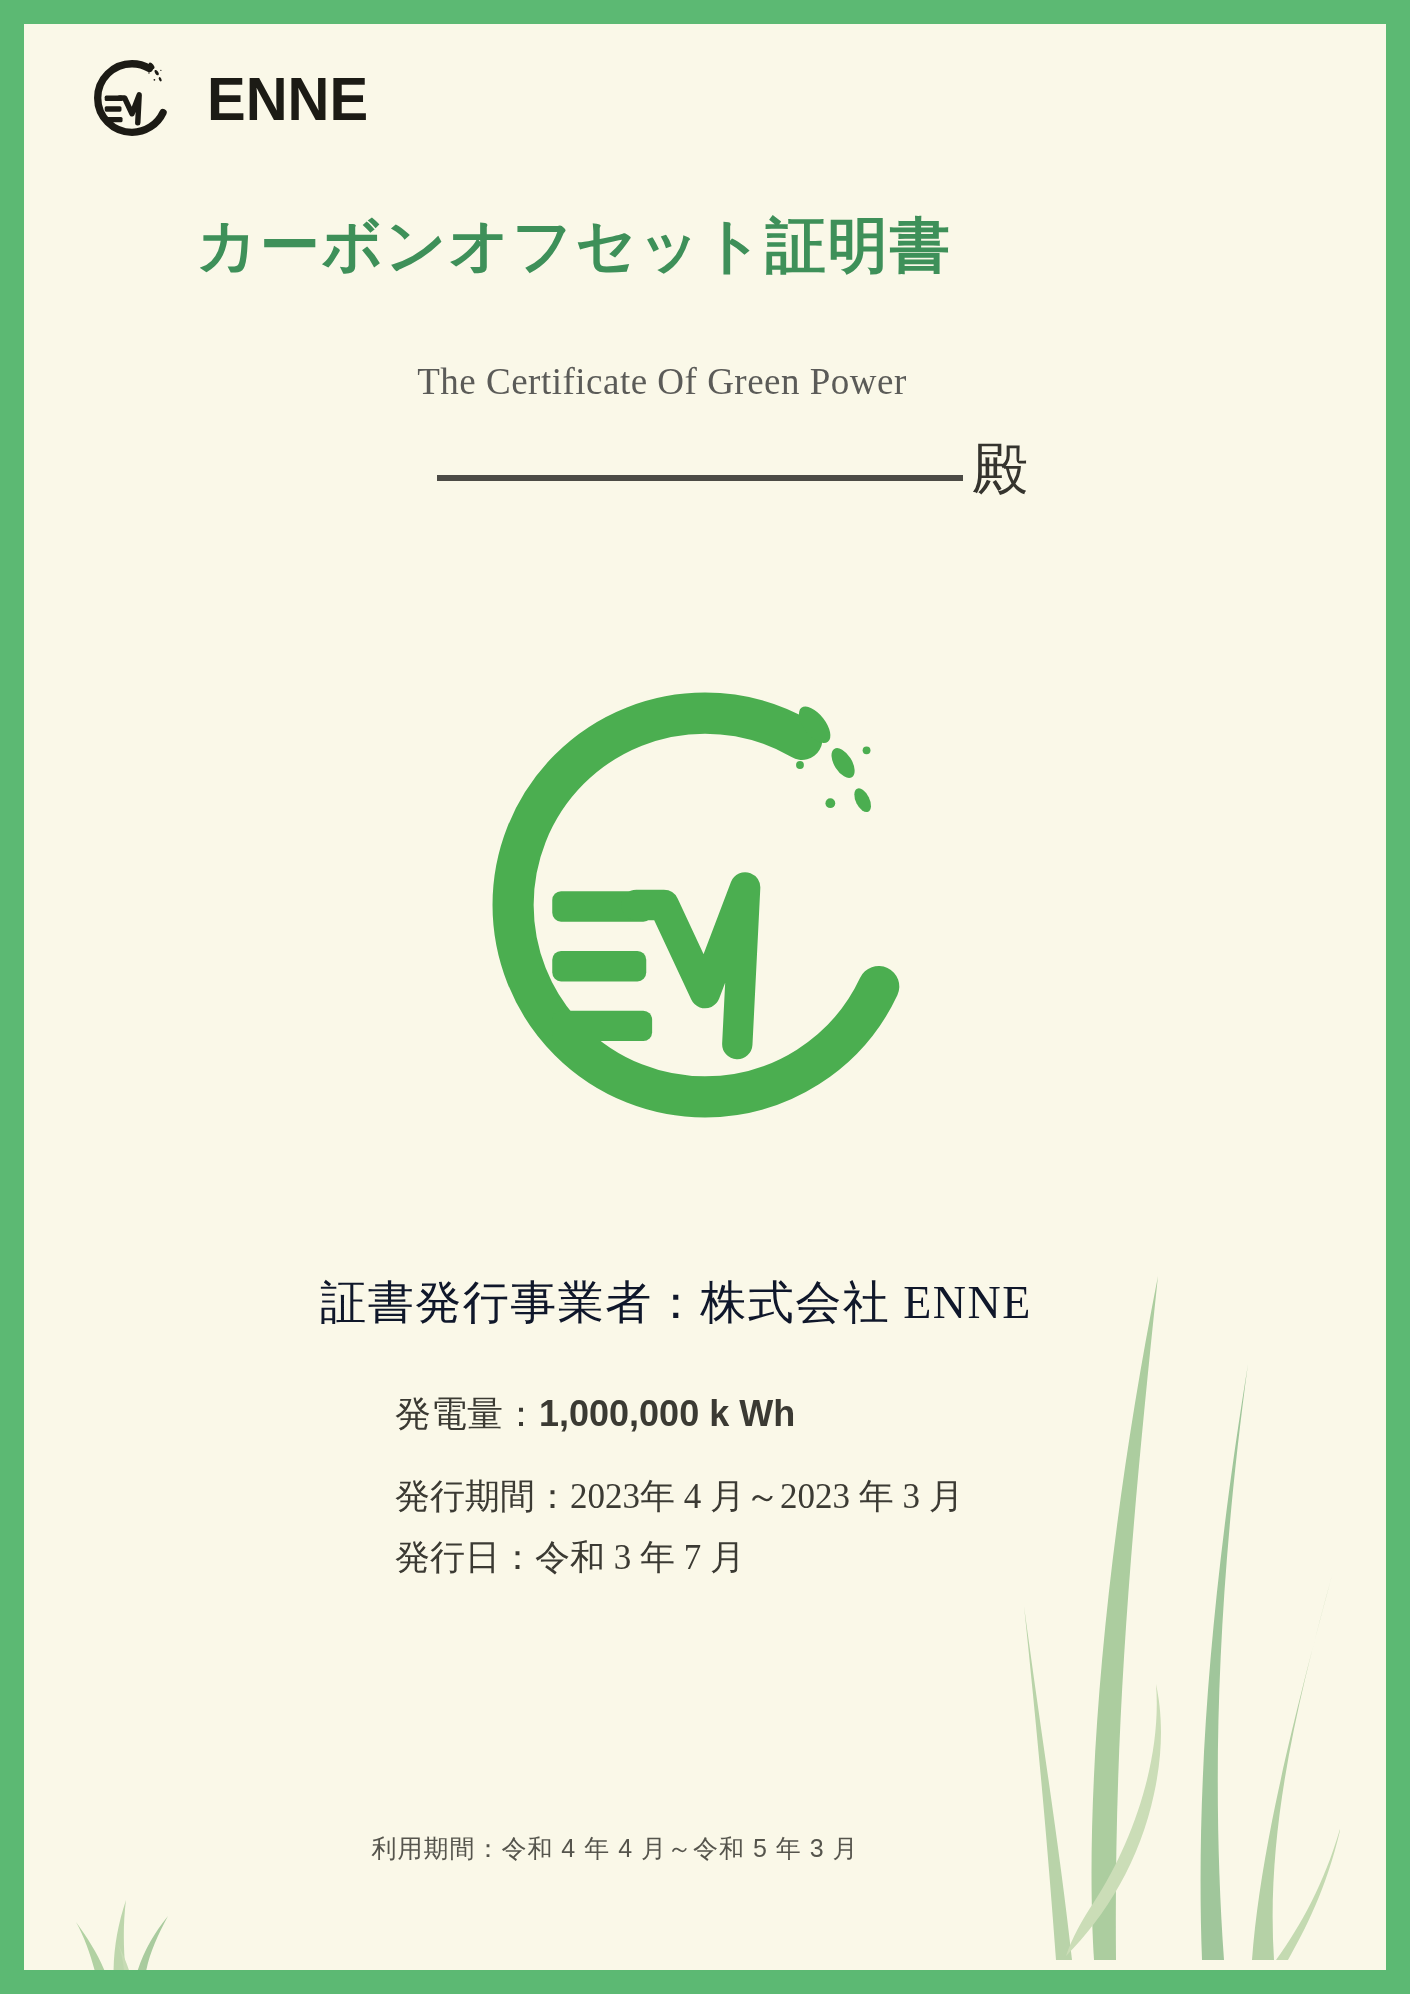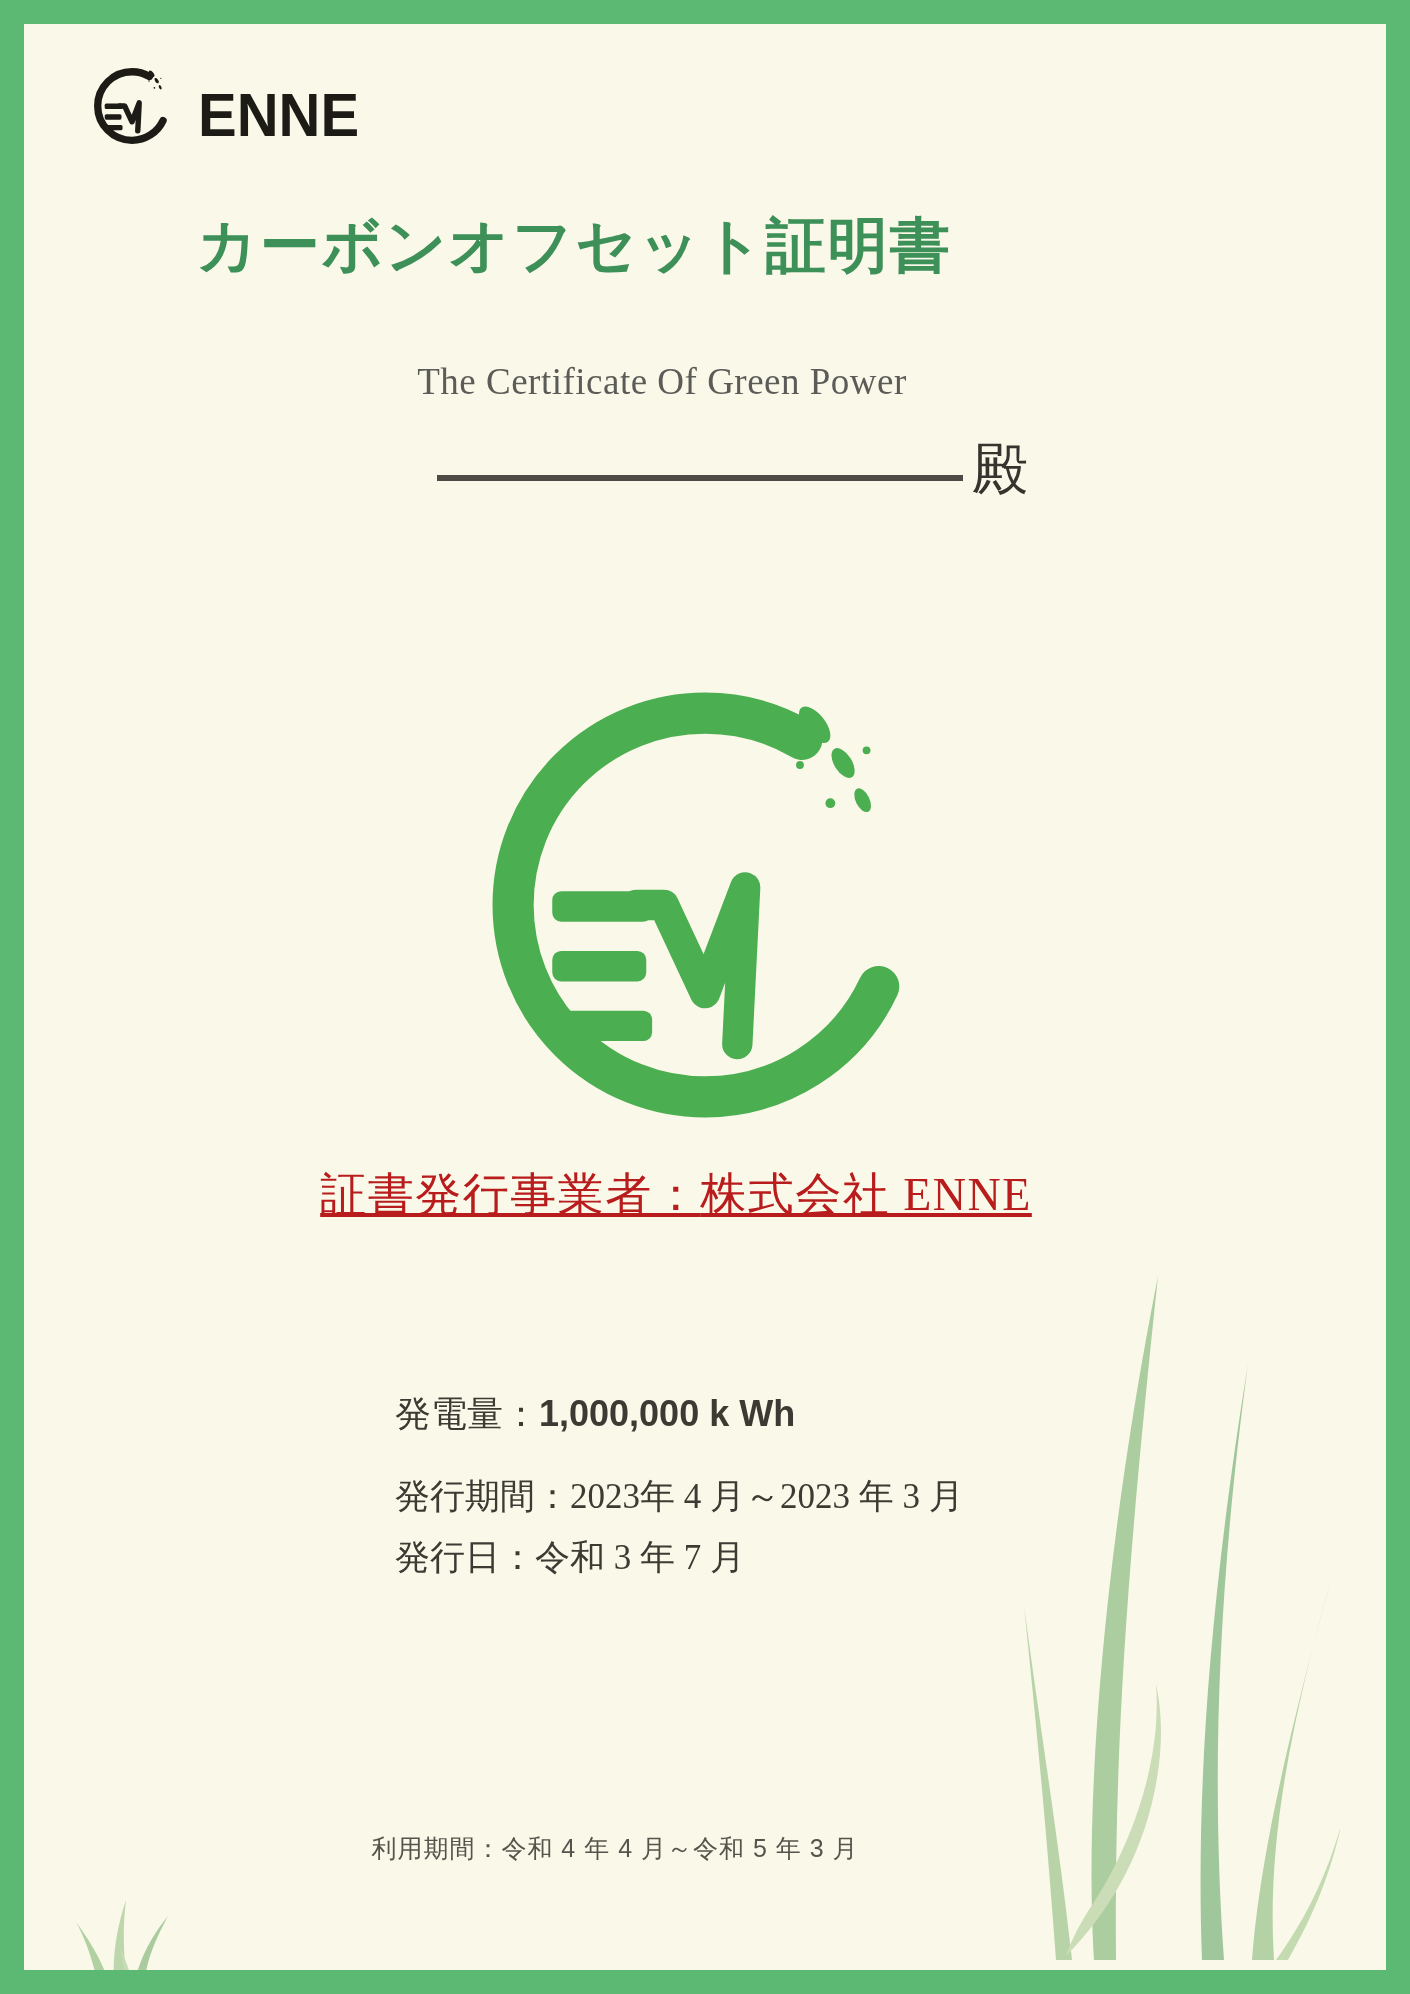--- a/index.html
+++ b/index.html
@@ -14,22 +14,22 @@
     background:#5cb973;            
     overflow:hidden;
   }
   .sheet{
     position:absolute; inset:24px;
     background:#faf8e8;            
     overflow:hidden;
   }
   
   .brand{
-    position:absolute; left:66px; top:40px;
-    display:flex; align-items:flex-end; gap:24px;
+    position:absolute; left:66px; top:32px;
+    display:flex; align-items:center; gap:33px;
   }
   .brand-mark{ width:84px; height:84px; color:#1c1b15; }
   .brand-name{
     font-size:58px; font-weight:800; letter-spacing:0px;
     color:#1c1b15;
     transform:scaleY(1.05);
   }
   
   .title{
     position:absolute; left:550px; top:182px; transform:translateX(-50%);
@@ -60,24 +60,24 @@
     white-space:nowrap;
     font-size:36px; color:#44433c; letter-spacing:0.4px;
   }
   
   .center-logo{
     position:absolute; left:446px; top:646px;
     width:470px; height:470px; color:#4bae50;
   }
   
   .issuer{
-    position:absolute; left:652px; top:1140px; transform:translateX(-50%);
+    position:absolute; left:652px; top:1248px; transform:translateX(-50%);
     white-space:nowrap;
     font-family:"Liberation Serif","DejaVu Serif",serif;
-    font-size:46px; color:#b91c1c; letter-spacing:1.5px;text-decoration:underline;
+    font-size:46px; color:#0f172a; letter-spacing:1.5px;
   }
   
   .details{ position:absolute; left:371px; top:1366px; }
   .detail-row{ white-space:nowrap; color:#3b3a33; }
   .detail-row .lbl{ font-weight:400; }
   .row-energy{ font-size:36px; font-weight:700; margin-bottom:34px; }
   .row-period{ font-size:35px; margin-bottom:14px; }
   .row-date{ font-size:35px; }
   .row-period .val, .row-date .val{
     font-family:"Liberation Serif","DejaVu Serif",serif;

